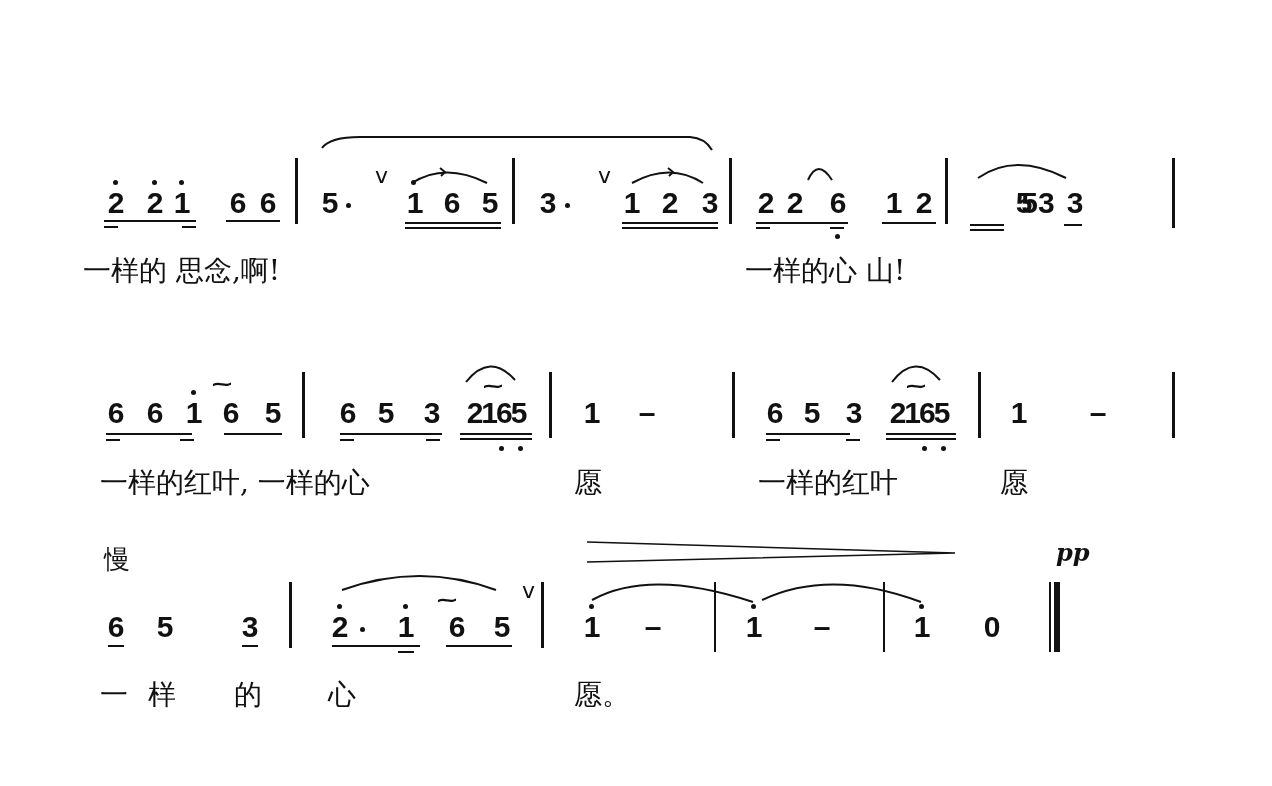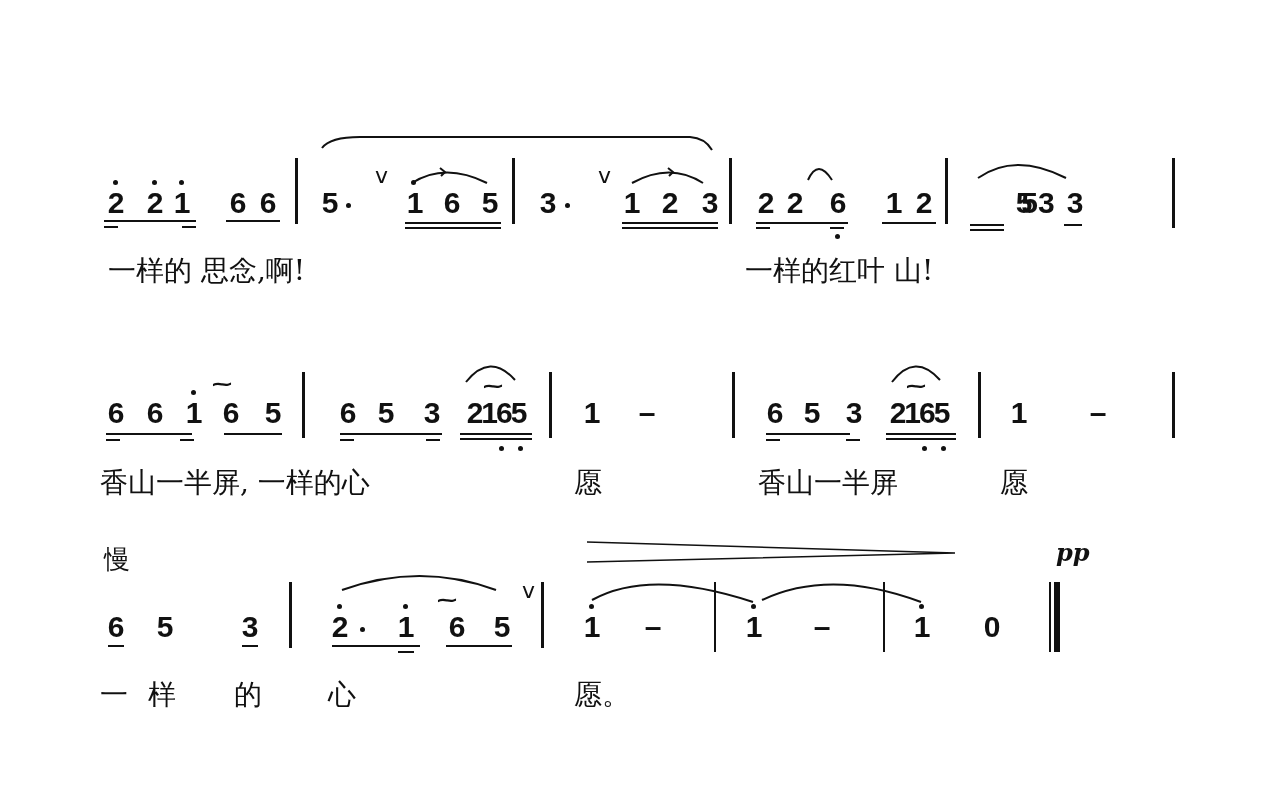--- a/index.html
+++ b/index.html
@@ -71,22 +71,22 @@
   <span class="bar" style="left:945px;top:158px;height:66px"></span>
 
   <span class="n" style="left:1020px;top:188px;width:36px">53</span>
   <span class="n" style="left:1012px;top:188px">5</span>
   <span class="n" style="left:1063px;top:188px">3</span>
   <span class="ul" style="left:970px;top:224px;width:34px"></span>
   <span class="ul" style="left:970px;top:229px;width:34px"></span>
   <span class="ul" style="left:1064px;top:224px;width:18px"></span>
   <span class="bar" style="left:1172px;top:158px;height:70px"></span>
 
-  <span class="lyr" style="left:108px;top:256px">一样的 思念,啊!</span>
-  <span class="lyr" style="left:745px;top:256px">一样的红叶 山!</span>
+  <span class="lyr" style="left:83px;top:256px">一样的 思念,啊!</span>
+  <span class="lyr" style="left:745px;top:256px">一样的心 山!</span>
 </div>
 
 <div>
   <span class="n" style="left:104px;top:398px">6</span>
   <span class="n" style="left:143px;top:398px">6</span>
   <span class="n" style="left:182px;top:398px">1</span>
   <span class="n" style="left:219px;top:398px">6</span>
   <span class="n" style="left:261px;top:398px">5</span>
   <span class="dot" style="left:191px;top:390px"></span>
   <span class="tmark" style="left:212px;top:372px;font-size:20px;font-weight:bold">⁓</span>
@@ -125,23 +125,23 @@
   <span class="ul" style="left:766px;top:439px;width:14px"></span>
   <span class="ul" style="left:846px;top:439px;width:14px"></span>
   <span class="ul" style="left:886px;top:433px;width:70px"></span>
   <span class="ul" style="left:886px;top:438px;width:70px"></span>
   <span class="bar" style="left:978px;top:372px;height:66px"></span>
 
   <span class="n" style="left:1007px;top:398px">1</span>
   <span class="n" style="left:1086px;top:398px">–</span>
   <span class="bar" style="left:1172px;top:372px;height:66px"></span>
 
-  <span class="lyr" style="left:100px;top:468px">香山一半屏, 一样的心</span>
+  <span class="lyr" style="left:100px;top:468px">一样的红叶, 一样的心</span>
   <span class="lyr" style="left:574px;top:468px">愿</span>
-  <span class="lyr" style="left:758px;top:468px">香山一半屏</span>
+  <span class="lyr" style="left:758px;top:468px">一样的红叶</span>
   <span class="lyr" style="left:1000px;top:468px">愿</span>
 </div>
 
 <div>
   <span class="tempo" style="left:104px;top:542px">慢</span>
   <span class="pp" style="left:1056px;top:538px">pp</span>
 
   <span class="n" style="left:104px;top:612px">6</span>
   <span class="n" style="left:153px;top:612px">5</span>
   <span class="n" style="left:238px;top:612px">3</span>

